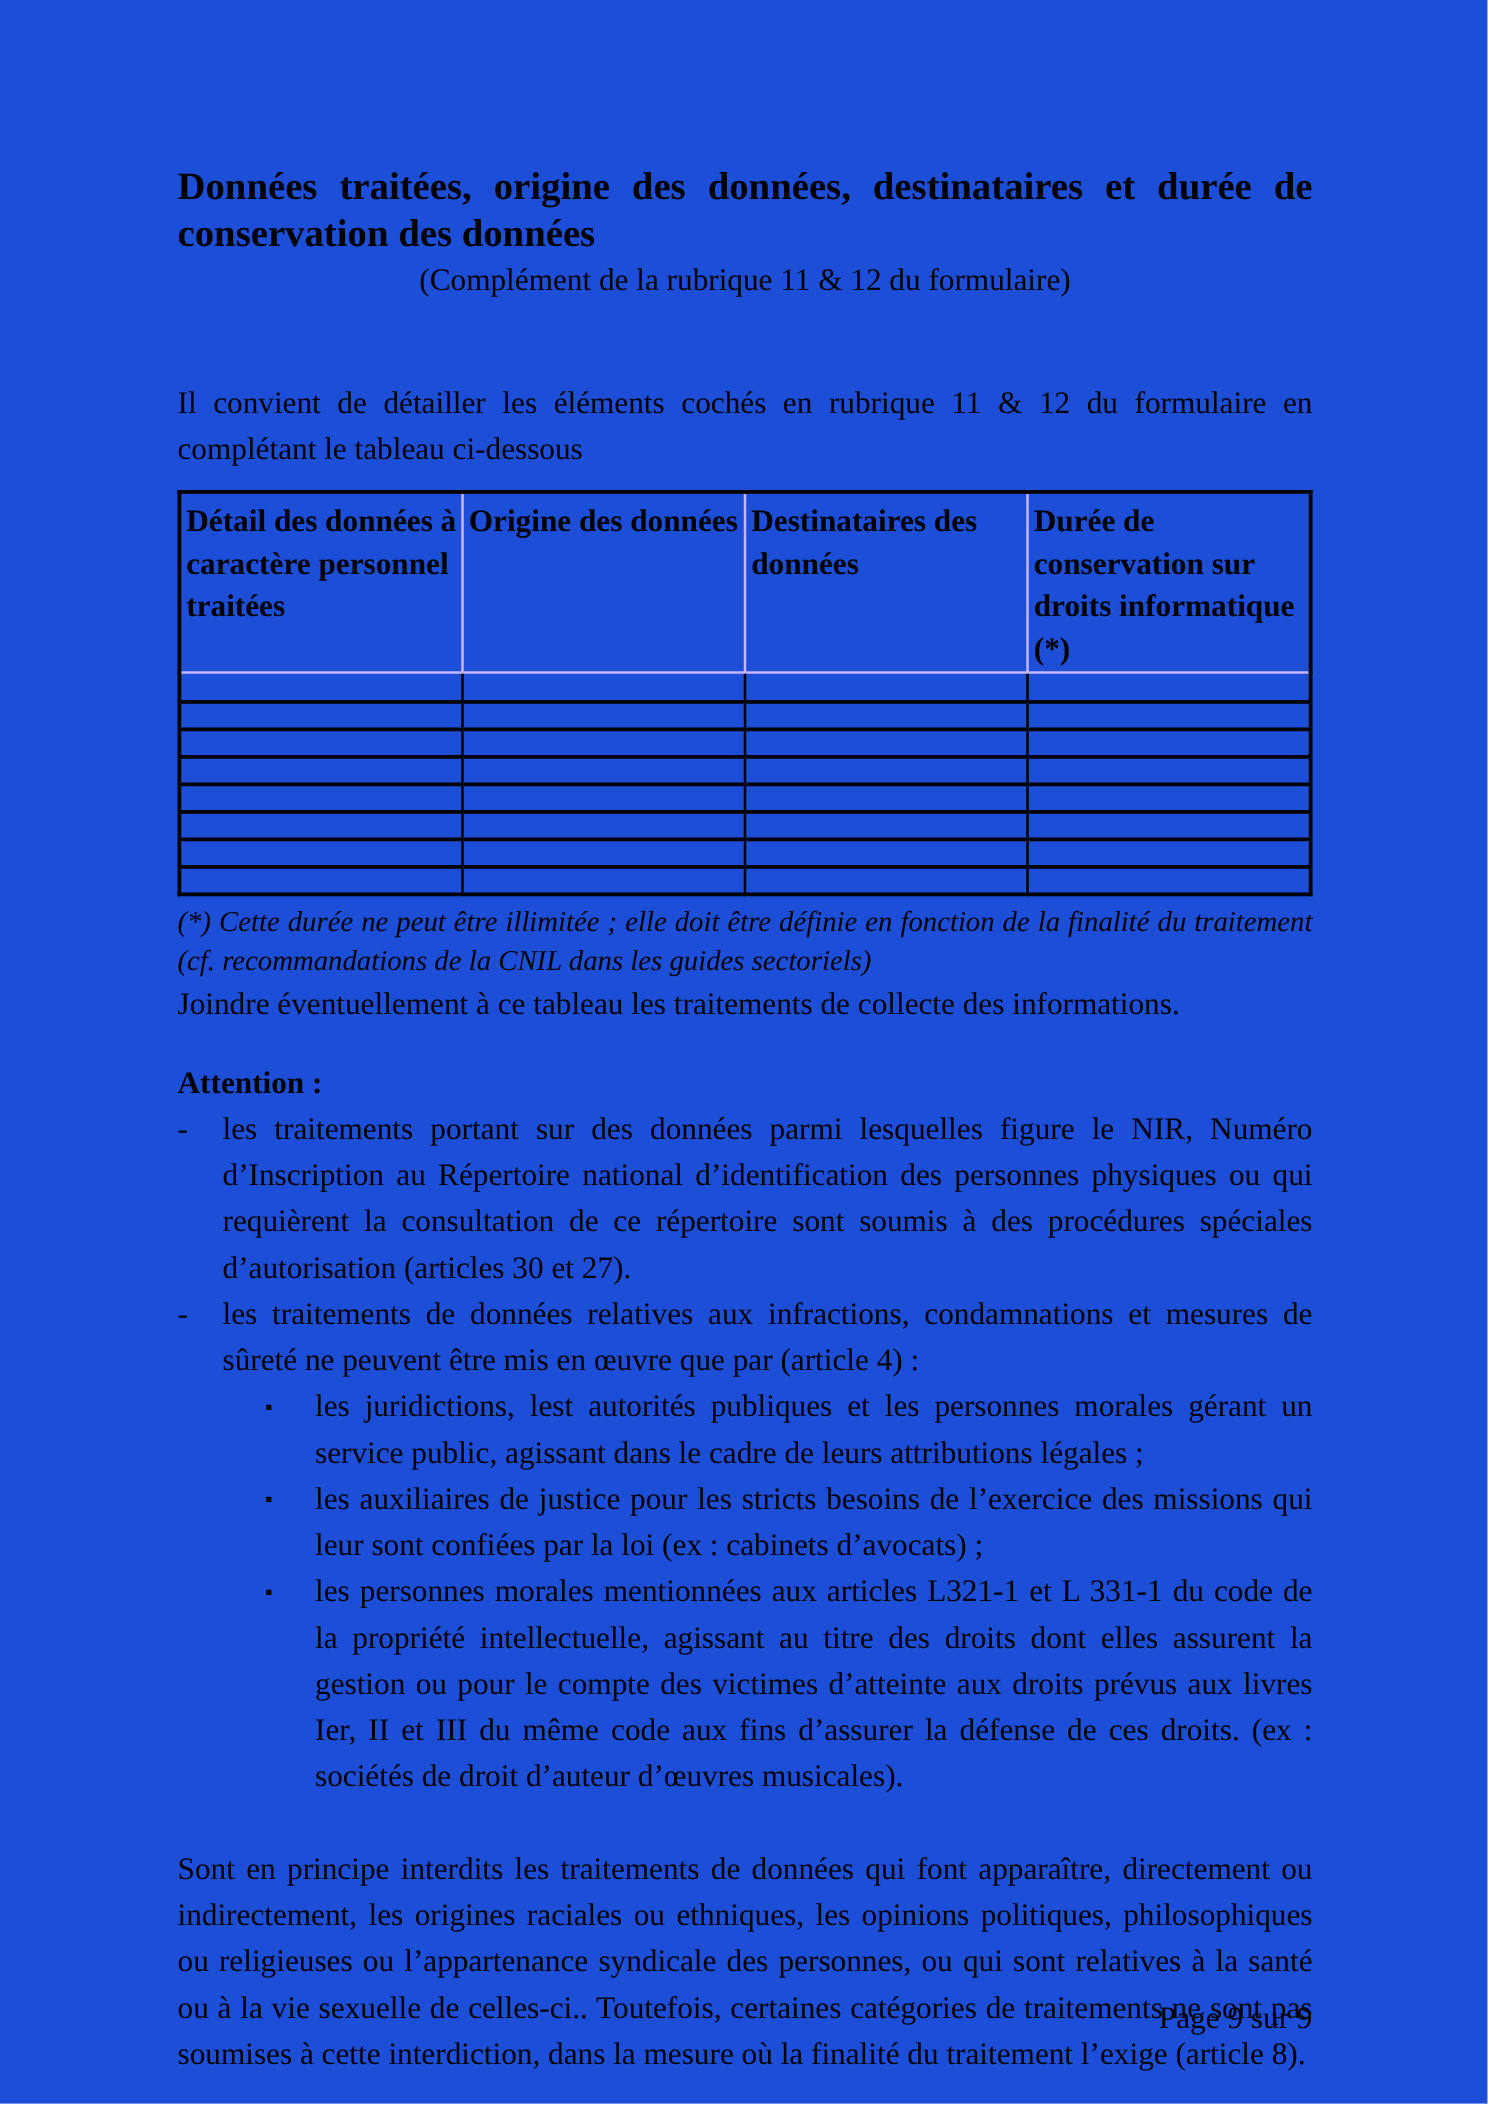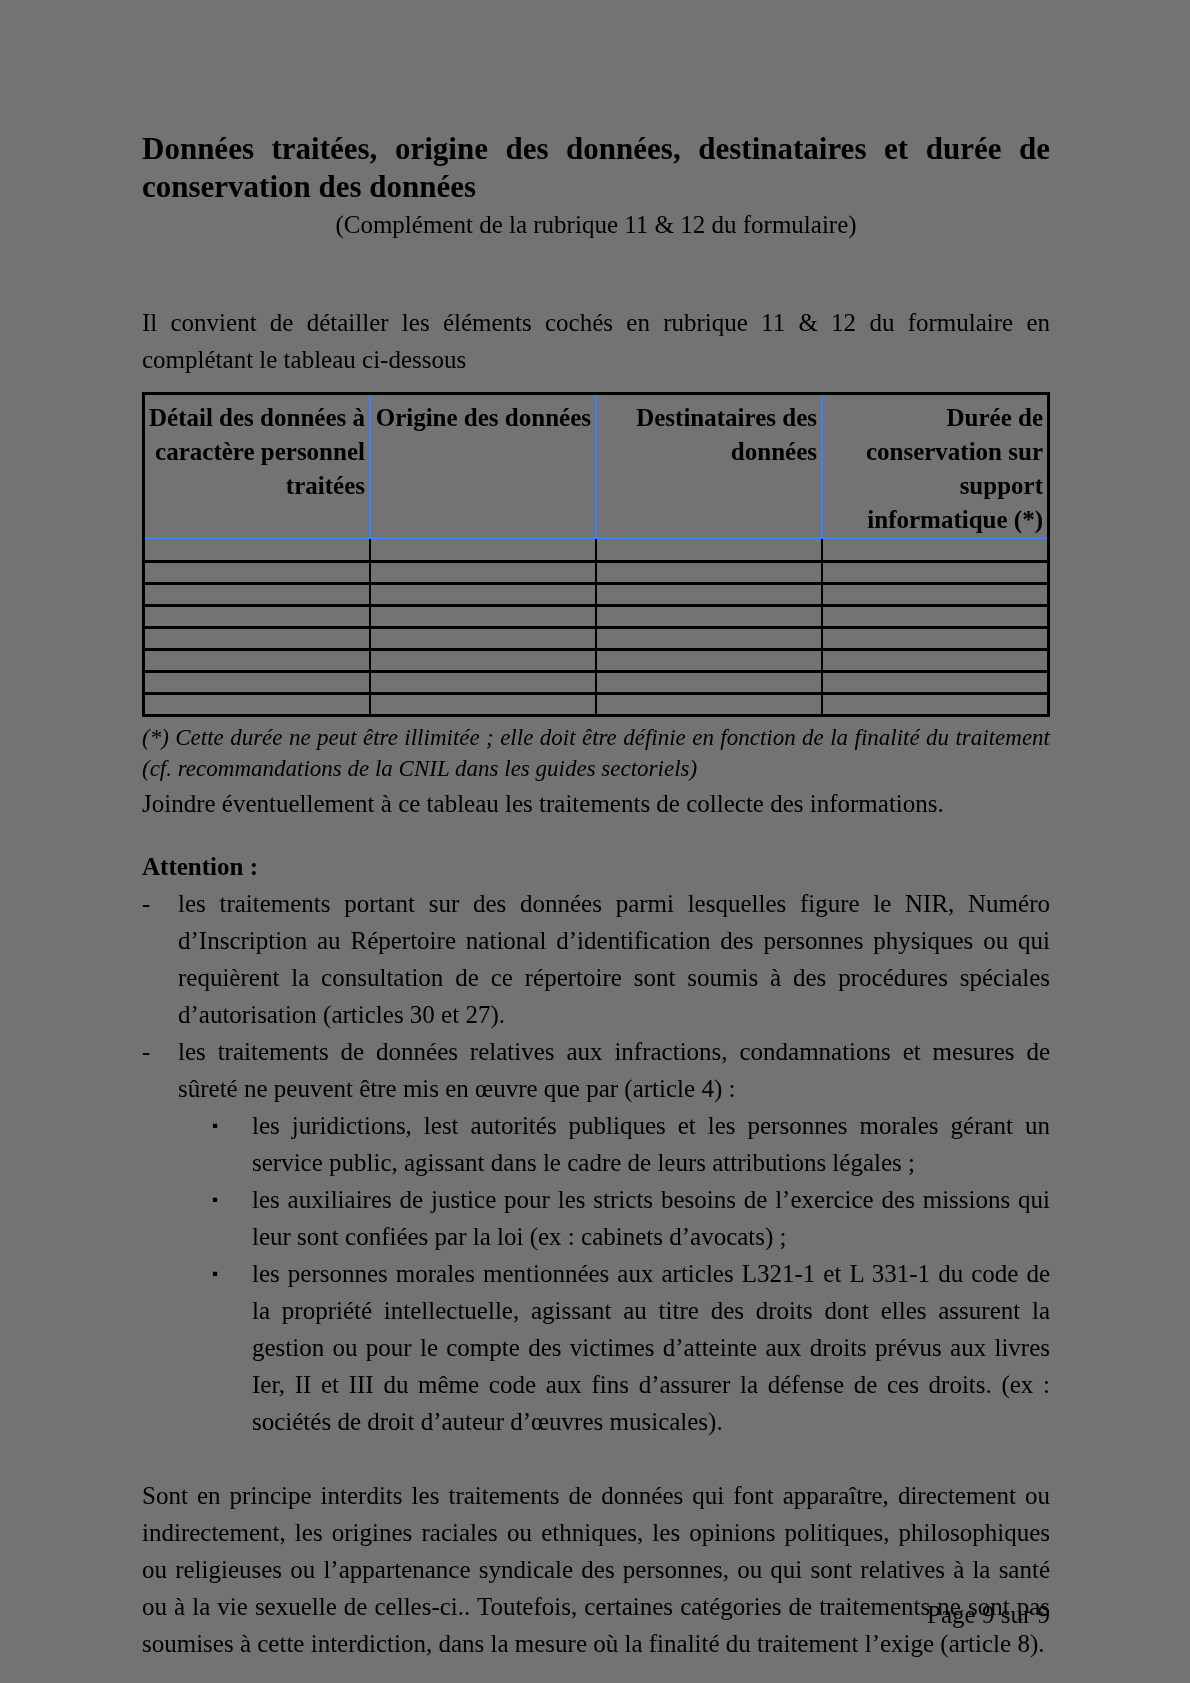--- a/index.html
+++ b/index.html
@@ -4,21 +4,21 @@
 <style>
   html, body {
     margin: 0;
     padding: 0;
     background: #ffffff;
   }
   .page {
     position: relative;
     width: 1190px;
     height: 1683px;
-    background: #737373;
+    background: #1d4ed8;
     color: #000000;
     font-family: "Liberation Serif", "DejaVu Serif", serif;
     overflow: hidden;
   }
   .content {
     position: absolute;
     left: 142px;
     top: 0;
     width: 908px;
   }
@@ -44,25 +44,25 @@
   }
   table.grid {
     margin-top: 14px;
     width: 100%;
     border-collapse: collapse;
     table-layout: fixed;
     border: 3px solid #000;
   }
   table.grid th {
     width: 25%;
-    border: 2px solid #3b82f6;
+    border: 2px solid #c4b5fd;
     font-size: 25px;
     font-weight: bold;
     line-height: 34px;
-    text-align: right;
+    text-align: left;
     vertical-align: top;
     padding: 6px 4px 0 4px;
     height: 130px;
   }
   table.grid td {
     border-left: 2px solid #000;
     border-right: 2px solid #000;
     border-top: 3px solid #000;
     height: 19px;
     padding: 0;
@@ -143,21 +143,21 @@
     <p class="subtitle">(Complément de la rubrique 11 &amp; 12 du formulaire)</p>
 
     <p class="intro">Il convient de détailler les éléments cochés en rubrique 11 &amp; 12 du formulaire en complétant le tableau ci-dessous</p>
 
     <table class="grid">
       <thead>
         <tr>
           <th>Détail des données à caractère personnel traitées</th>
           <th>Origine des données</th>
           <th>Destinataires des données</th>
-          <th>Durée de conservation sur support informatique (*)</th>
+          <th>Durée de conservation sur droits informatique (*)</th>
         </tr>
       </thead>
       <tbody>
           <tr class="first">
             <td></td>
             <td></td>
             <td></td>
             <td></td>
           </tr>
           <tr>

